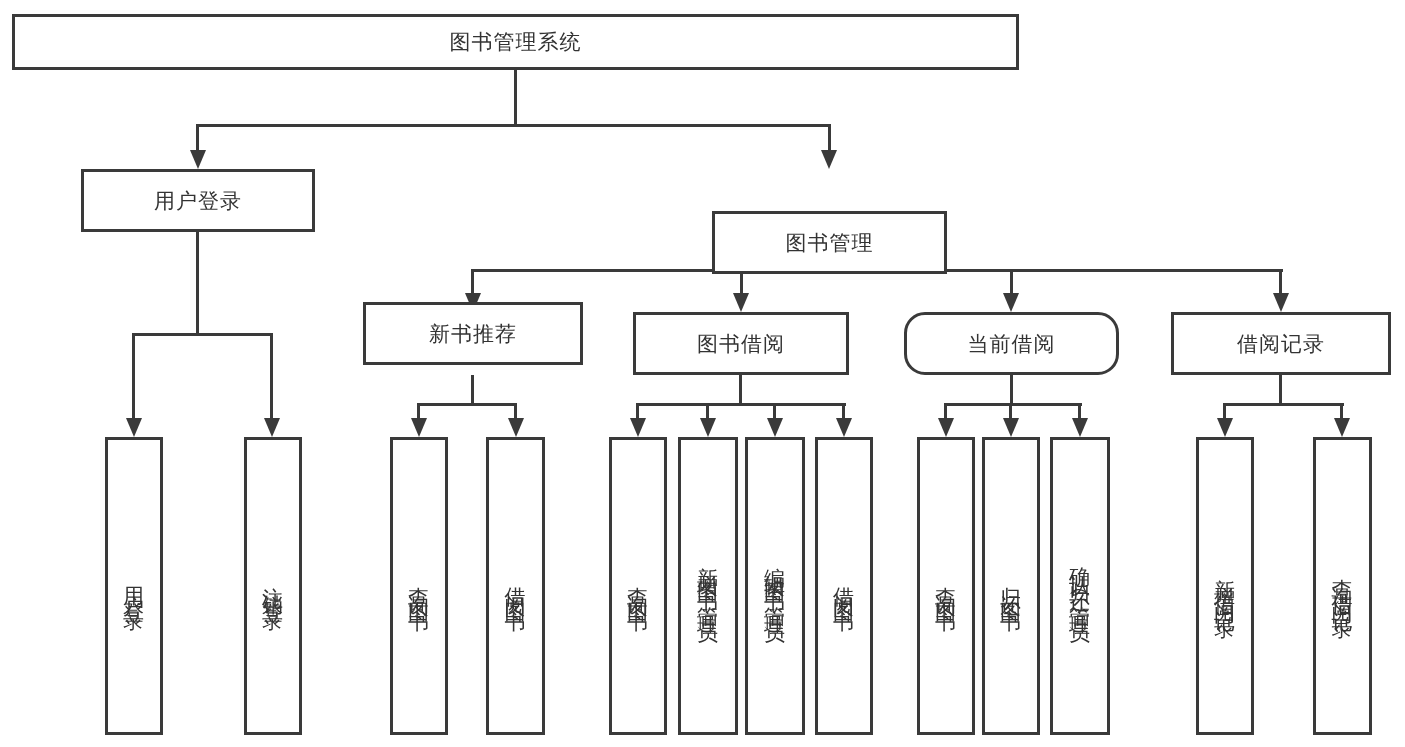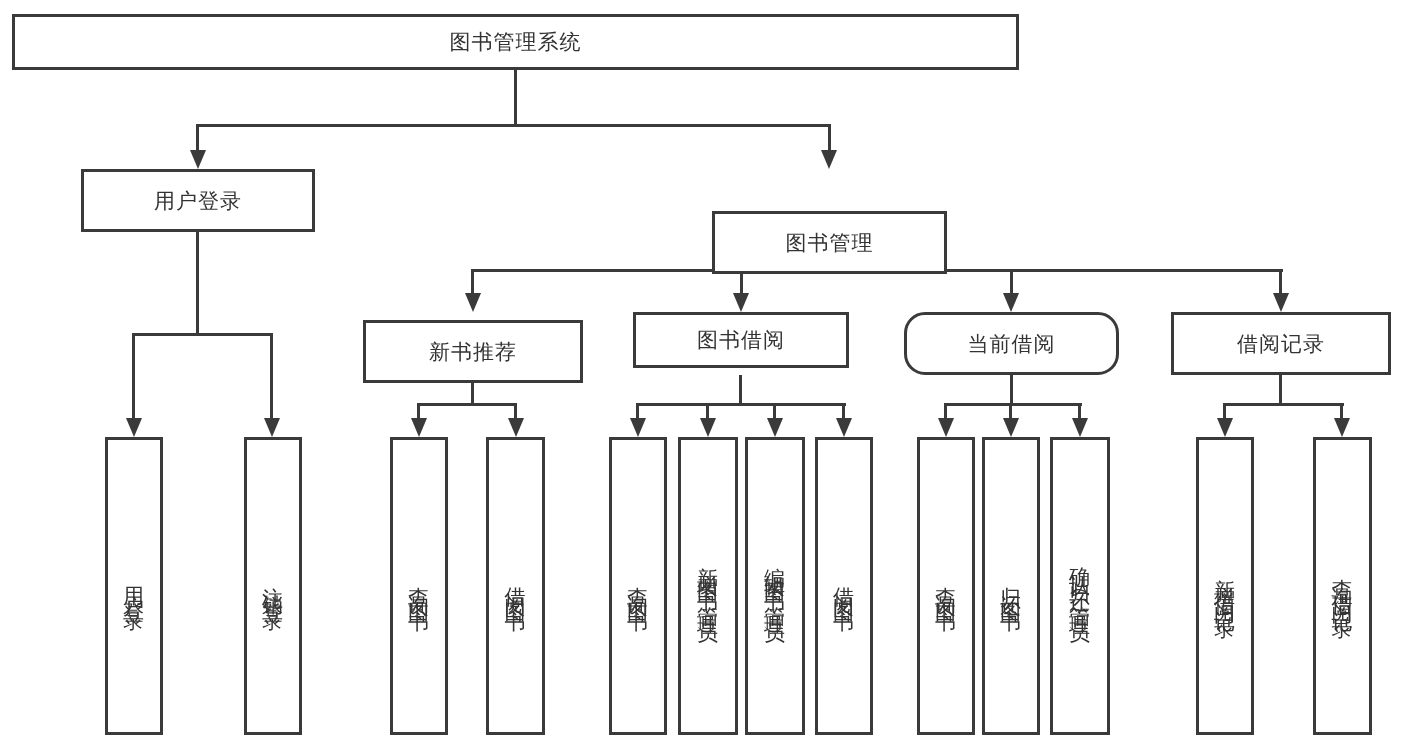--- a/index.html
+++ b/index.html
@@ -112,25 +112,25 @@
   </div>
 
   <div class="node" style="left:81px;top:169px;width:234px;height:63px;">
     <span>用户登录</span>
   </div>
 
   <div class="node" style="left:712px;top:168px;width:235px;height:63px;margin-top:43px;">
     <span>图书管理</span>
   </div>
 
-  <div class="node" style="left:363px;top:320px;width:220px;height:63px;">
+  <div class="node" style="left:363px;top:302px;width:220px;height:63px;">
     <span>新书推荐</span>
   </div>
 
-  <div class="node" style="left:633px;top:312px;width:216px;height:56px;">
+  <div class="node" style="left:633px;top:312px;width:216px;height:63px;">
     <span>图书借阅</span>
   </div>
 
   <div class="node" style="left:904px;top:312px;width:215px;height:63px;border-radius:21px;">
     <span>当前借阅</span>
   </div>
 
   <div class="node" style="left:1171px;top:312px;width:220px;height:63px;">
     <span>借阅记录</span>
   </div>

